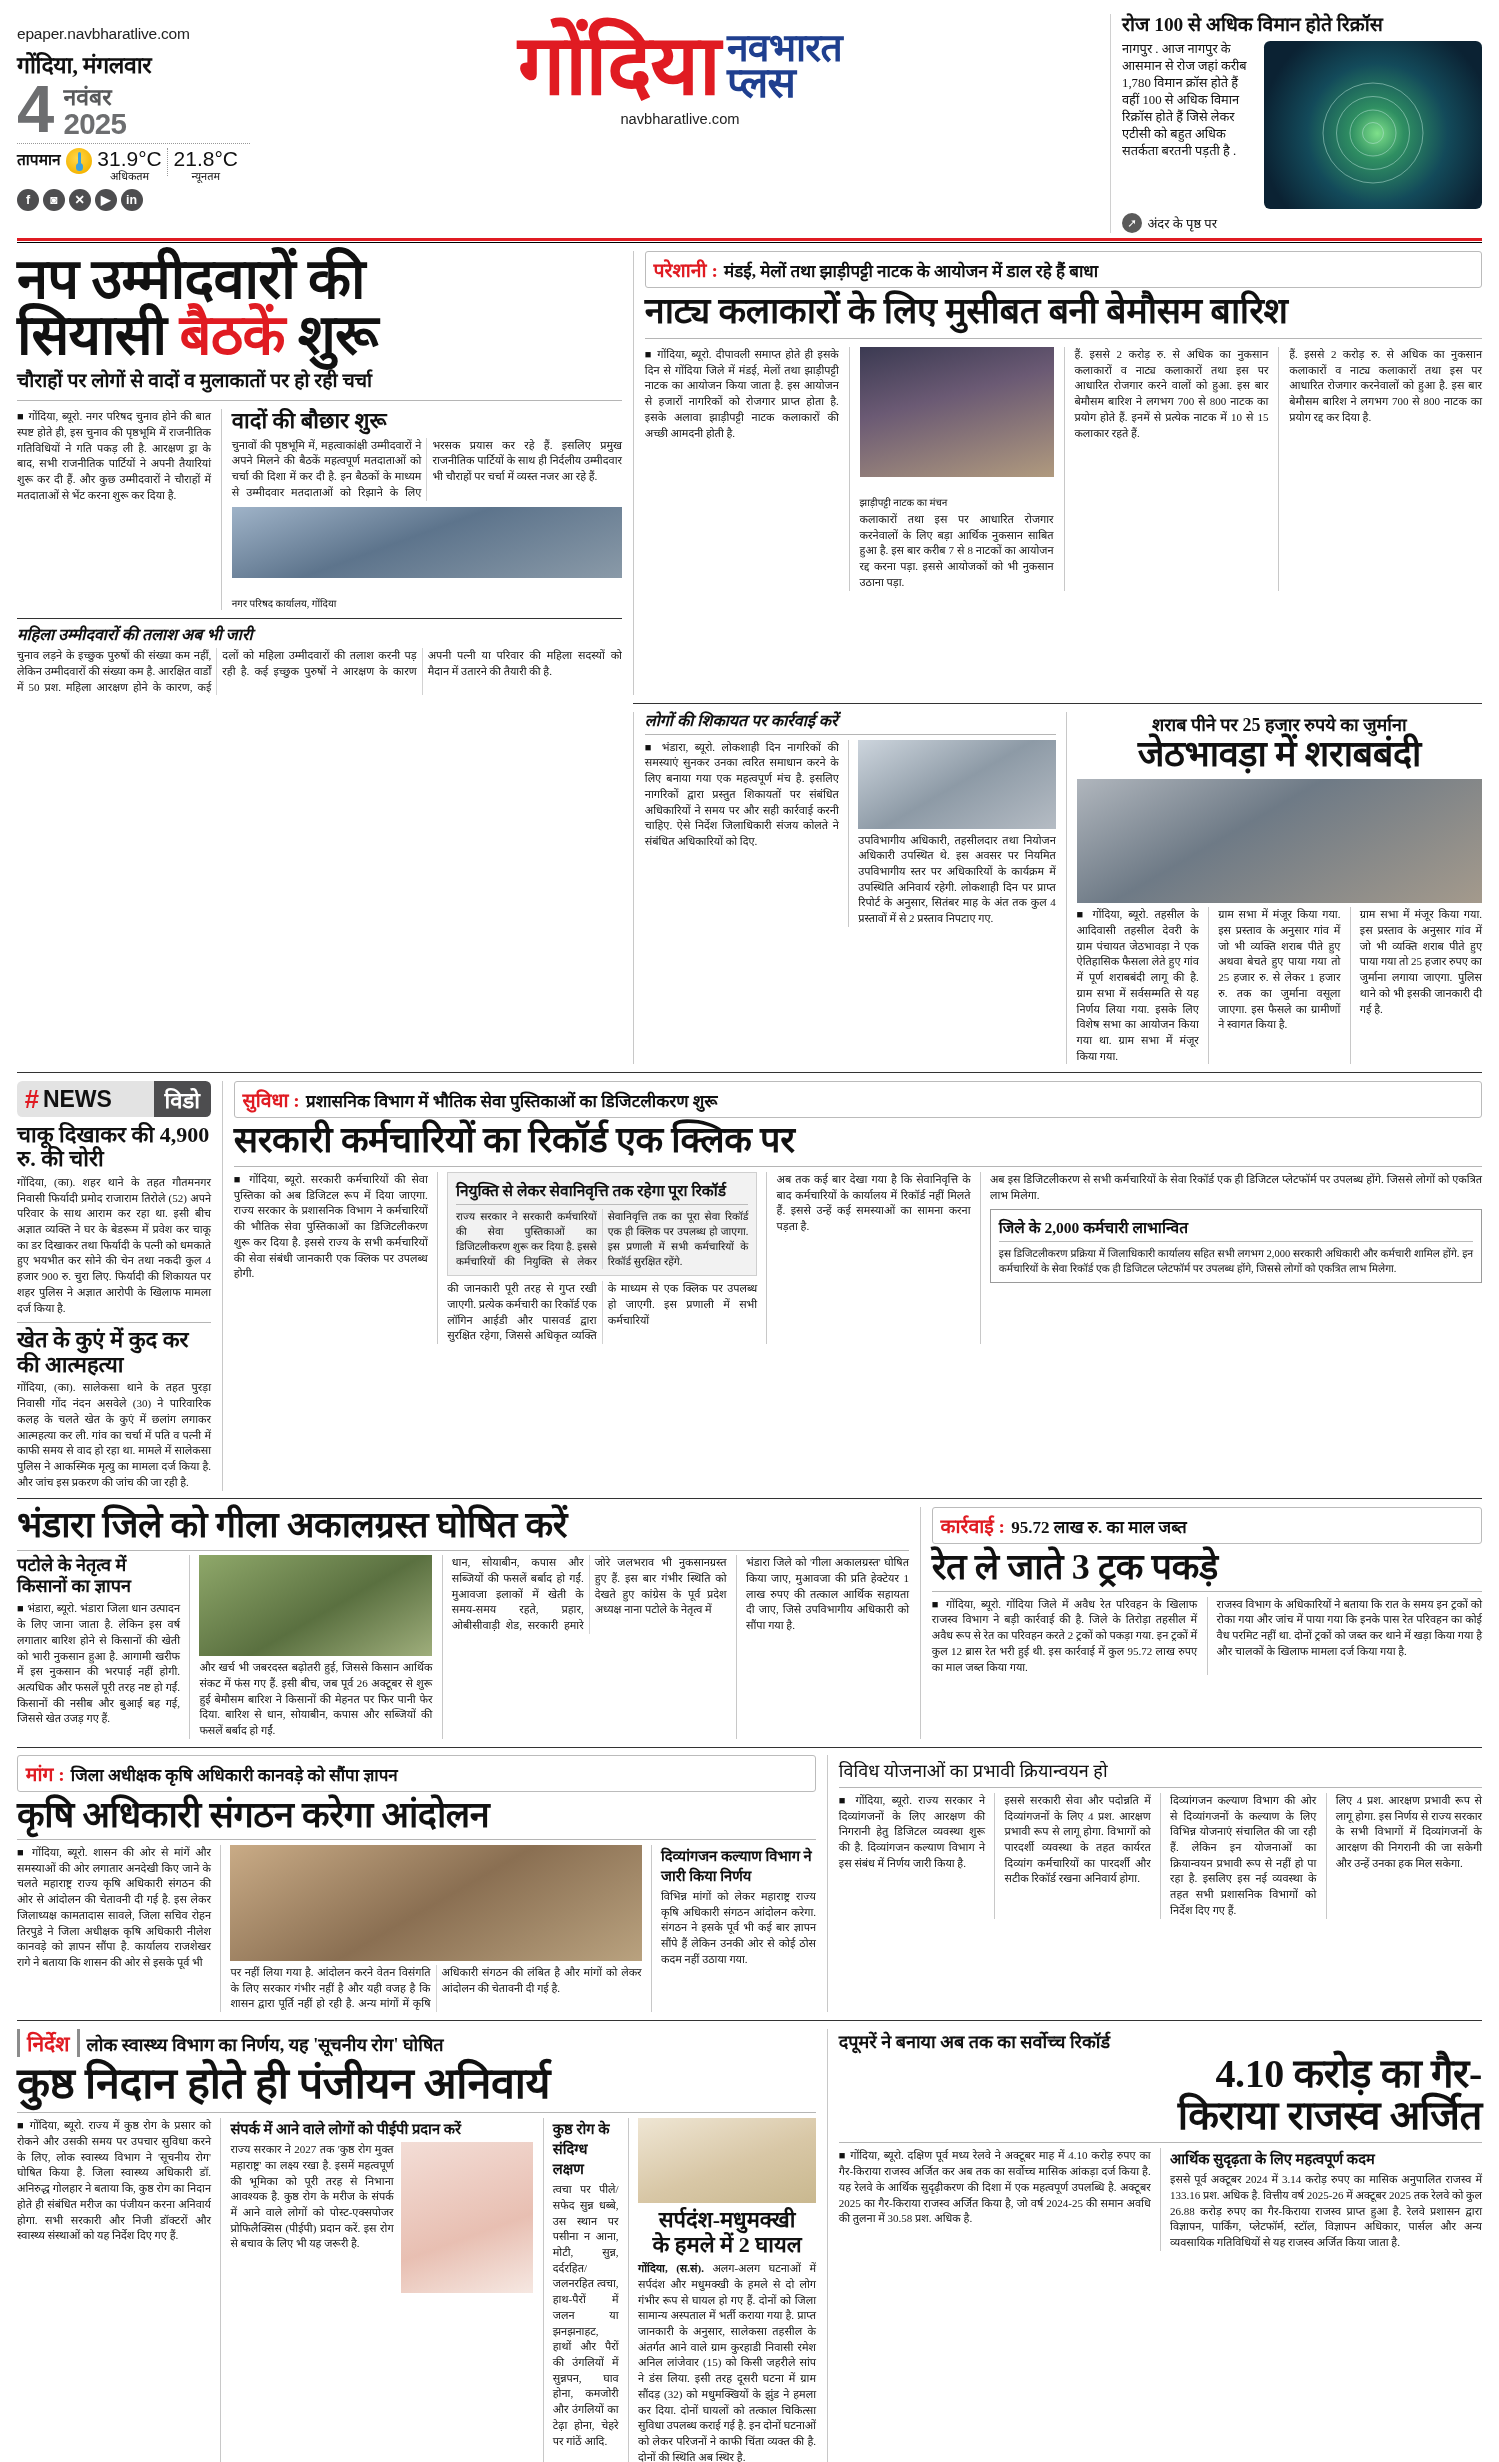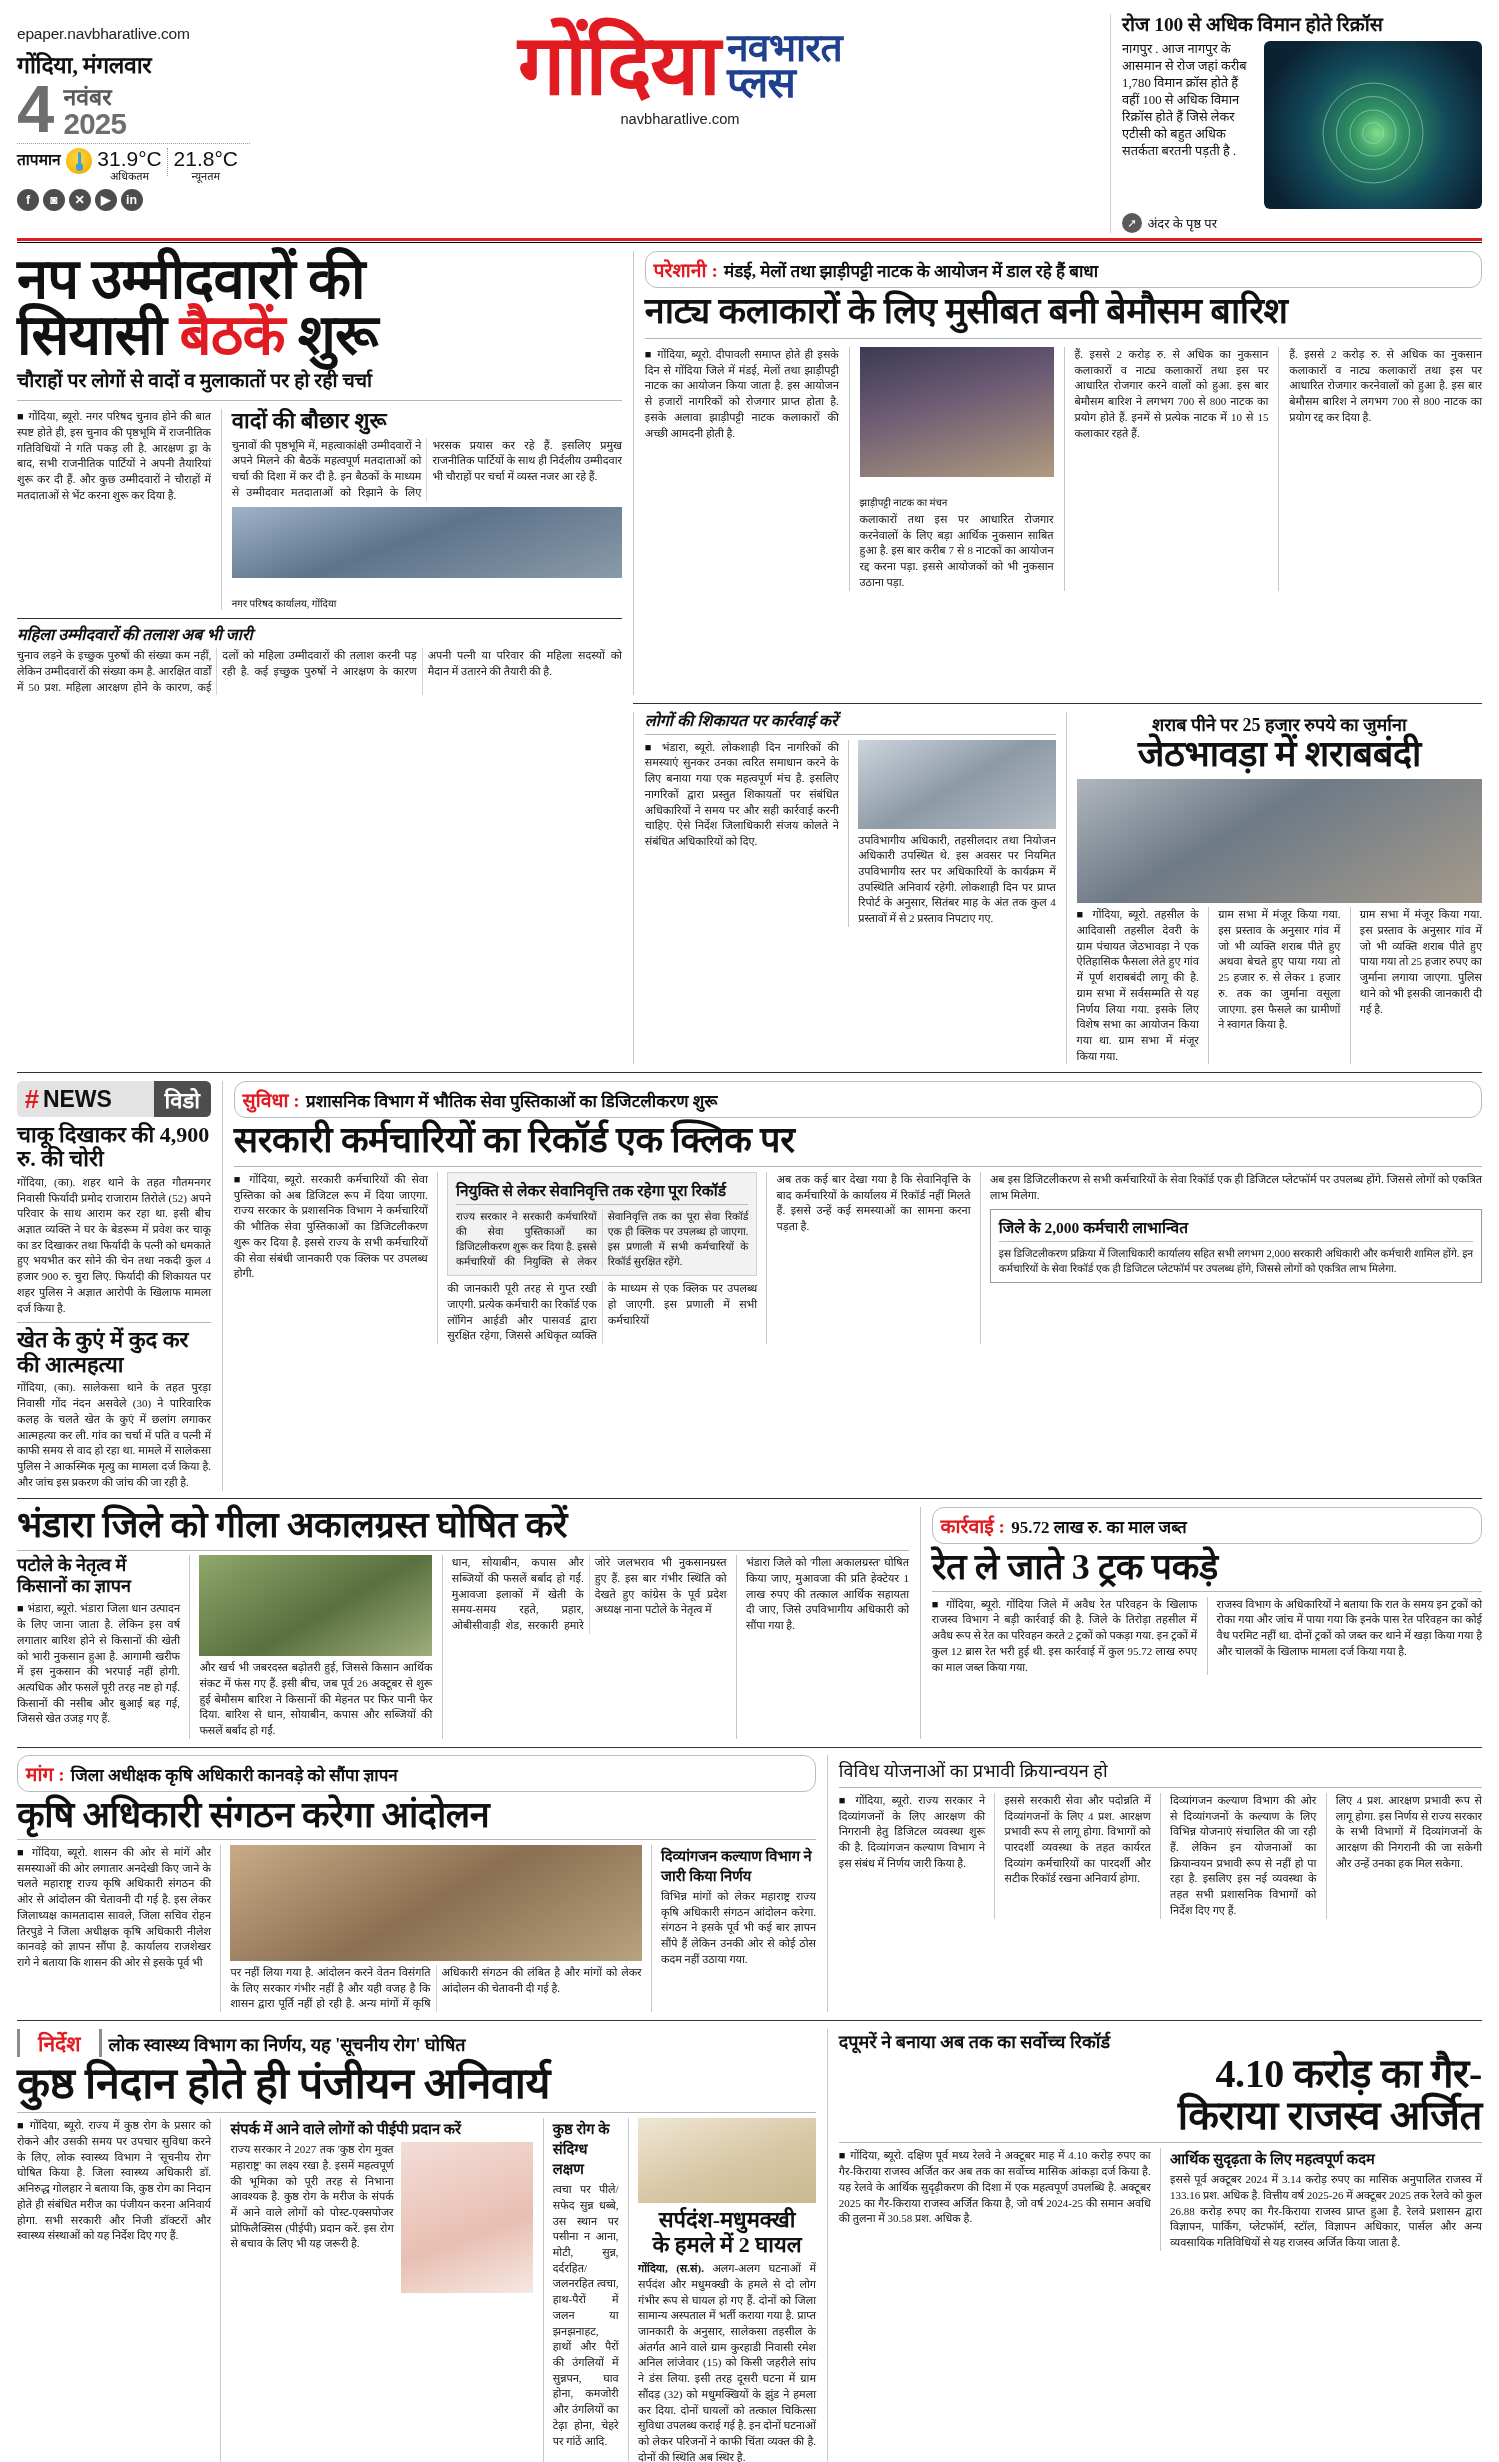--- a/index.html
+++ b/index.html
@@ -61,25 +61,25 @@
   .vrule { width: 0.8px; background: #c8c8c8; flex: 0 0 0.8px; }
   .hrule { border-top: 0.8px solid #b5b5b5; margin: 7.8px 0; }
   .hrule-dark { border-top: 1.6px solid #333; margin: 7.8px 0; }
 
   h1.mega { font-size: 56px; font-weight: 700; line-height: 1.0; letter-spacing: -0.8px; }
   h1.mega .hl { color: #e01b22; }
   .subdeck { font-size: 19.4px; font-weight: 700; line-height: 1.2; margin-top: 6.2px; }
   h2.big { font-size: 36px; font-weight: 700; line-height: 1.05; letter-spacing: -0.4px;}
   h2.med { font-size: 16px; font-weight: 700; line-height: 1.08; font-style: italic; }
   h3.sm { font-size: 22px; font-weight: 700; line-height: 1.12; }
-  .kicker { display: flex; align-items: baseline; gap: 6.2px; border: 0.8px solid #bbb; border-radius: 12px; padding: 3.9px 7.8px; }
+  .kicker { display: flex; align-items: baseline; gap: 6.2px; border: 0.8px solid #bbb; border-radius: 3px; padding: 3.9px 7.8px; }
   .kicker .tag { color: #e01b22; font-weight: 700; font-size: 19.4px; }
   .kicker .txt { font-size: 17px; font-weight: 600; }
   .kicker2 { display:flex; align-items:baseline; gap:7px; }
-  .kicker2 .tag { color:#e01b22; font-weight:700; font-size: 21px; border-left:3.9px solid #8c8c8c; border-right:3.9px solid #8c8c8c; padding: 0 18px; text-align: right;}
+  .kicker2 .tag { color:#e01b22; font-weight:700; font-size: 21px; border-left:3.9px solid #8c8c8c; border-right:3.9px solid #8c8c8c; padding: 0 7px; text-align: right;}
   .kicker2 .txt { font-size: 18px; font-weight: 600; }
 
   .body-cols { column-gap: 11px; column-rule: 0.8px solid #d2d2d2; font-size: 11px; line-height: 1.43; text-align: justify; }
   .c2 { column-count: 2; } .c3 { column-count: 3; }
 
   .photo { background: linear-gradient(160deg,#9fb3c8,#5d748c 45%,#8a9aa8); position: relative; overflow: hidden; }
   .photo.warm { background: linear-gradient(150deg,#c9ab86,#8a6f52 50%,#b9a27f); }
   .photo.green { background: linear-gradient(150deg,#8fa86a,#5a7040 55%,#9fae7c); }
   .photo.crowd { background: linear-gradient(150deg,#b0b6bd,#6e7a86 40%,#a49a8c); }
   .photo.stage { background: linear-gradient(165deg,#3b3a52,#6b5a74 40%,#b09a7e); }

